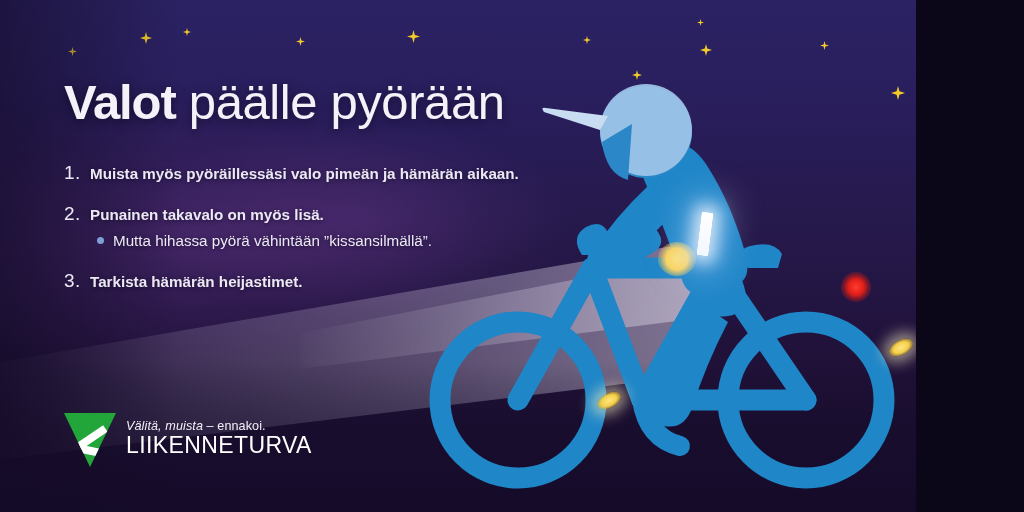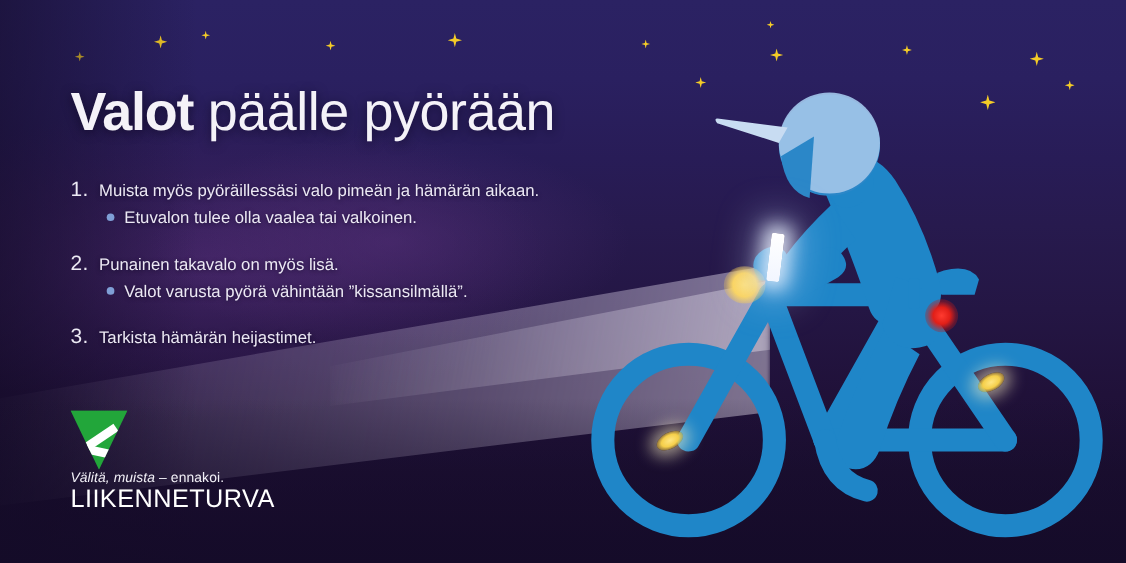--- a/index.html
+++ b/index.html
@@ -5,23 +5,23 @@
 <style>
   * { margin:0; padding:0; box-sizing:border-box; }
   html,body { background:#0b0718; }
   body {
     font-family:"Liberation Sans", sans-serif;
     -webkit-font-smoothing:antialiased;
   }
 
   .poster {
     position:relative;
-    width:1024px; height:512px;
+    width:916px; height:512px;
     overflow:hidden;
-    background:#be185d;
+    background:#b91c1c;
   }
 
   
   .sky-base {
     position:absolute; inset:0;
     background:linear-gradient(180deg,
         #2b2263 0%,
         #2a2060 14%,
         #281c57 28%,
         #271a4e 40%,
@@ -115,21 +115,21 @@
     font-size:19px;
     font-weight:300;
     color:#eceaf4;
     text-align:left;
     letter-spacing:.5px;
   }
   .item-text {
     font-size:15.2px;
     color:#ece9f4;
     line-height:1.35;
-    font-weight:400;
+    font-weight:700;
     text-shadow:0 1px 4px rgba(10,5,25,.55);
   }
   .sub {
     display:flex; align-items:baseline;
     margin-top:5px; margin-left:33px;
   }
   .bullet {
     flex:0 0 auto;
     width:7px; height:7px; border-radius:50%;
     background:#7f9fd6;
@@ -140,23 +140,22 @@
     font-size:15.2px;
     color:#ece9f4;
     line-height:1.35;
     text-shadow:0 1px 4px rgba(10,5,25,.55);
   }
 
   
   .logo {
     position:absolute;
     left:64px; bottom:45px;
-    display:flex; align-items:flex-start;
+    display:flex; align-items:center;
     z-index:7;
-    flex-direction:column;
   }
   .logo-mark {
     position:relative;
     width:52px; height:56px;
     margin-right:10px;
   }
   .tri {
     position:absolute; left:0; top:2px;
     width:52px; height:54px;
     background:#22a63a;
@@ -328,33 +327,29 @@
   <div class="content">
 
     <div class="title"><b>Valot</b><span> päälle pyörään</span></div>
 
     <div class="list" id="tips-list">
         <div class="item">
           <div class="item-head">
             <div class="item-num">1.</div>
             <div class="item-text">Muista myös pyöräillessäsi valo pimeän ja hämärän aikaan.</div>
           </div>
-          <div class="sub">
-            <span class="bullet"></span>
-            <span class="sub-text">Etuvalon tulee olla vaalea tai valkoinen.</span>
-          </div>
         </div>
         <div class="item">
           <div class="item-head">
             <div class="item-num">2.</div>
             <div class="item-text">Punainen takavalo on myös lisä.</div>
           </div>
           <div class="sub">
             <span class="bullet"></span>
-            <span class="sub-text">Valot varusta pyörä vähintään ”kissansilmällä”.</span>
+            <span class="sub-text">Mutta hihassa pyörä vähintään ”kissansilmällä”.</span>
           </div>
         </div>
         <div class="item">
           <div class="item-head">
             <div class="item-num">3.</div>
             <div class="item-text">Tarkista hämärän heijastimet.</div>
           </div>
         </div>
       </div>
   </div>

